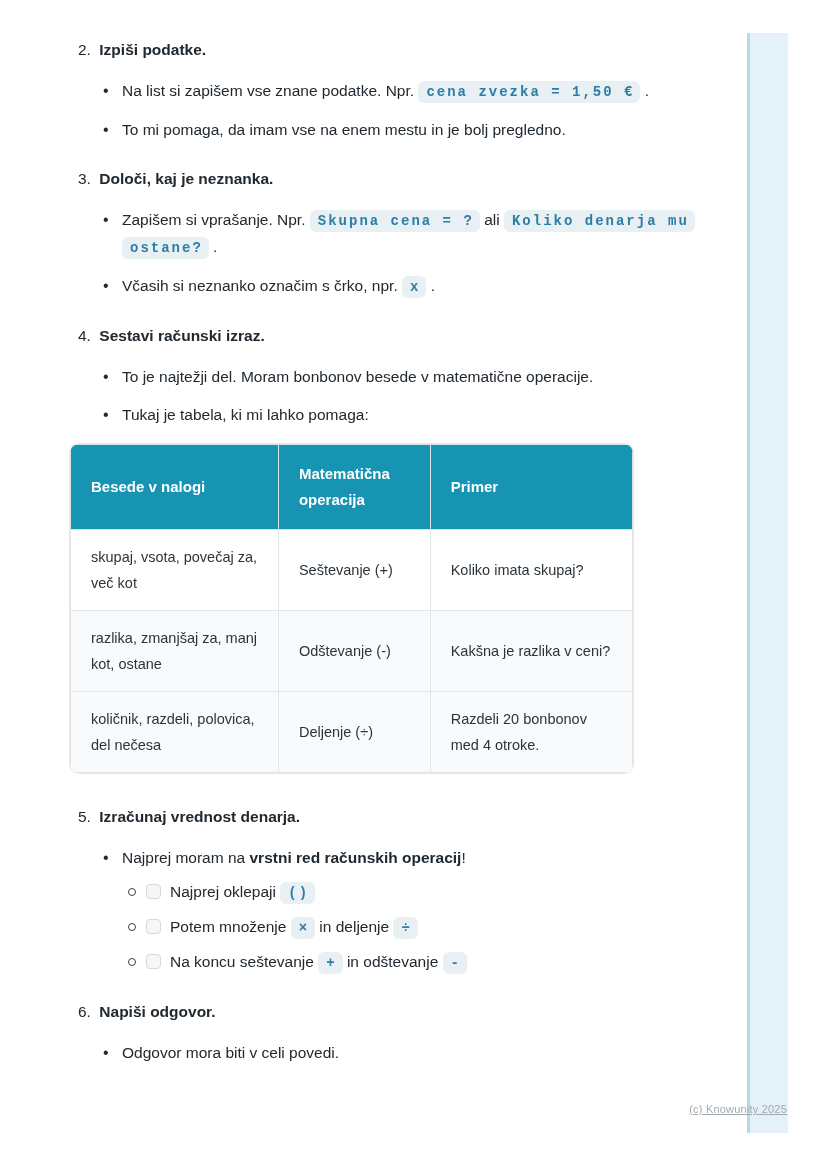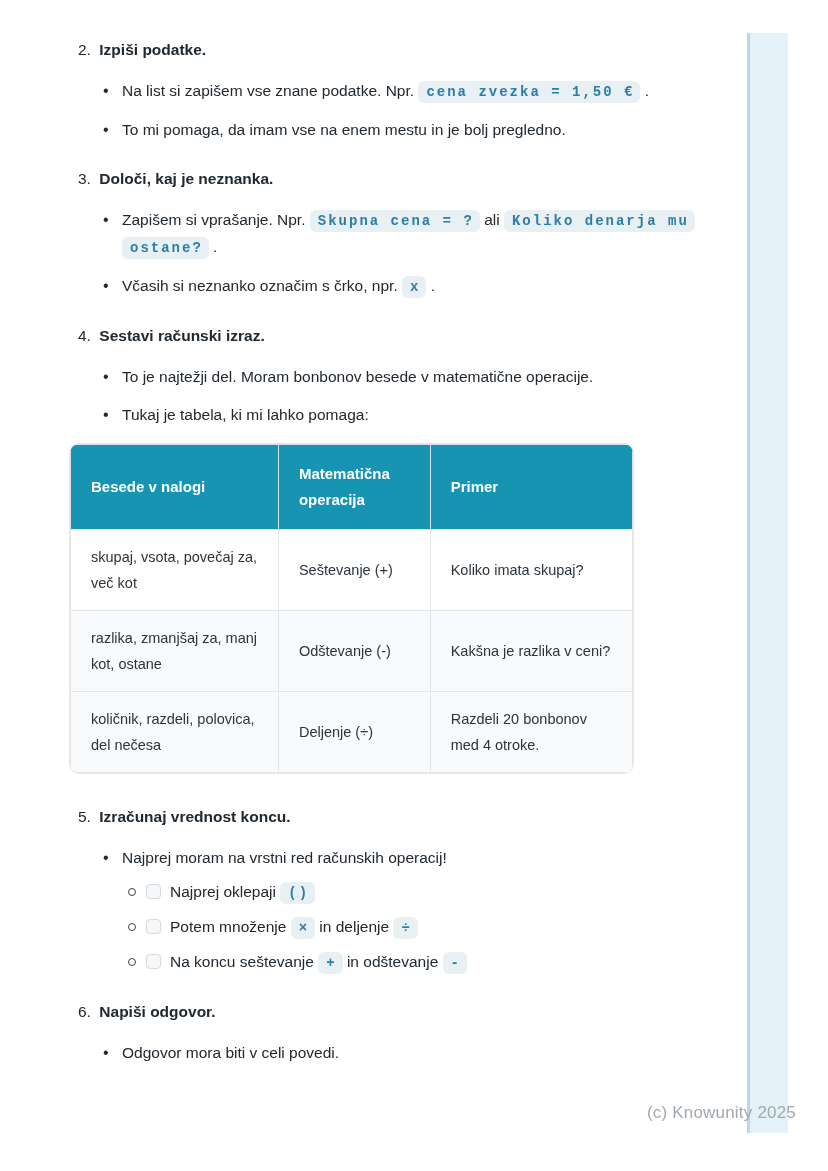--- a/index.html
+++ b/index.html
@@ -57,21 +57,21 @@
   .bullet::before {
     content: "\2022";
     position: absolute;
     left: 33px;
     top: 0;
     font-size: 16px;
     color: #212930;
   }
 
   .seg-text { }
-  .seg-bold { font-weight: 400; }
+  .seg-bold { font-weight: 700; }
   .seg-code {
     font-family: "Liberation Mono", monospace;
     font-weight: 700;
     font-size: 14px;
     letter-spacing: 2px;
     color: #2b7ea6;
     background: #e9f0f4;
     padding: 3px 6px 3px 8px;
     border-radius: 6px;
     -webkit-box-decoration-break: clone;
@@ -139,25 +139,26 @@
     width: 15px;
     height: 15px;
     border: 1px solid #d3d9dd;
     background: #f5f7f8;
     border-radius: 4px;
   }
 
   .copyright {
     position: absolute;
     top: 1103px;
-    right: 32px;
-    font-size: 17px;
+    right: 41px;
+    font-size: 11px;
     color: #a0a9b0;
     z-index: 3;
     letter-spacing: 0.2px;
+    text-decoration: underline;
   }
 </style>
 </head>
 <body>
 
 <div class="highlight-bar"></div>
 
 <div class="content">
 
   <div class="section">
@@ -230,21 +231,21 @@
             <td>Razdeli 20 bonbonov med 4 otroke.</td>
           </tr>
         </tbody>
       </table>
     </div>
   </div>
 
   <div class="section">
     <div class="section-heading">
       <span class="section-num">5.</span>
-      <span class="section-title">Izračunaj vrednost koncu.</span>
+      <span class="section-title">Izračunaj vrednost denarja.</span>
     </div>
     <ul class="bullets">
       <li class="bullet">
         <span class="seg-text">Najprej moram na </span><span class="seg-bold">vrstni red računskih operacij</span><span class="seg-text">!</span>
       </li>
     </ul>
     <ul class="checklist">
       <li class="check-item">
         <span class="checkbox"></span>
         <span class="seg-text">Najprej oklepaji </span><span class="seg-code">()</span>

